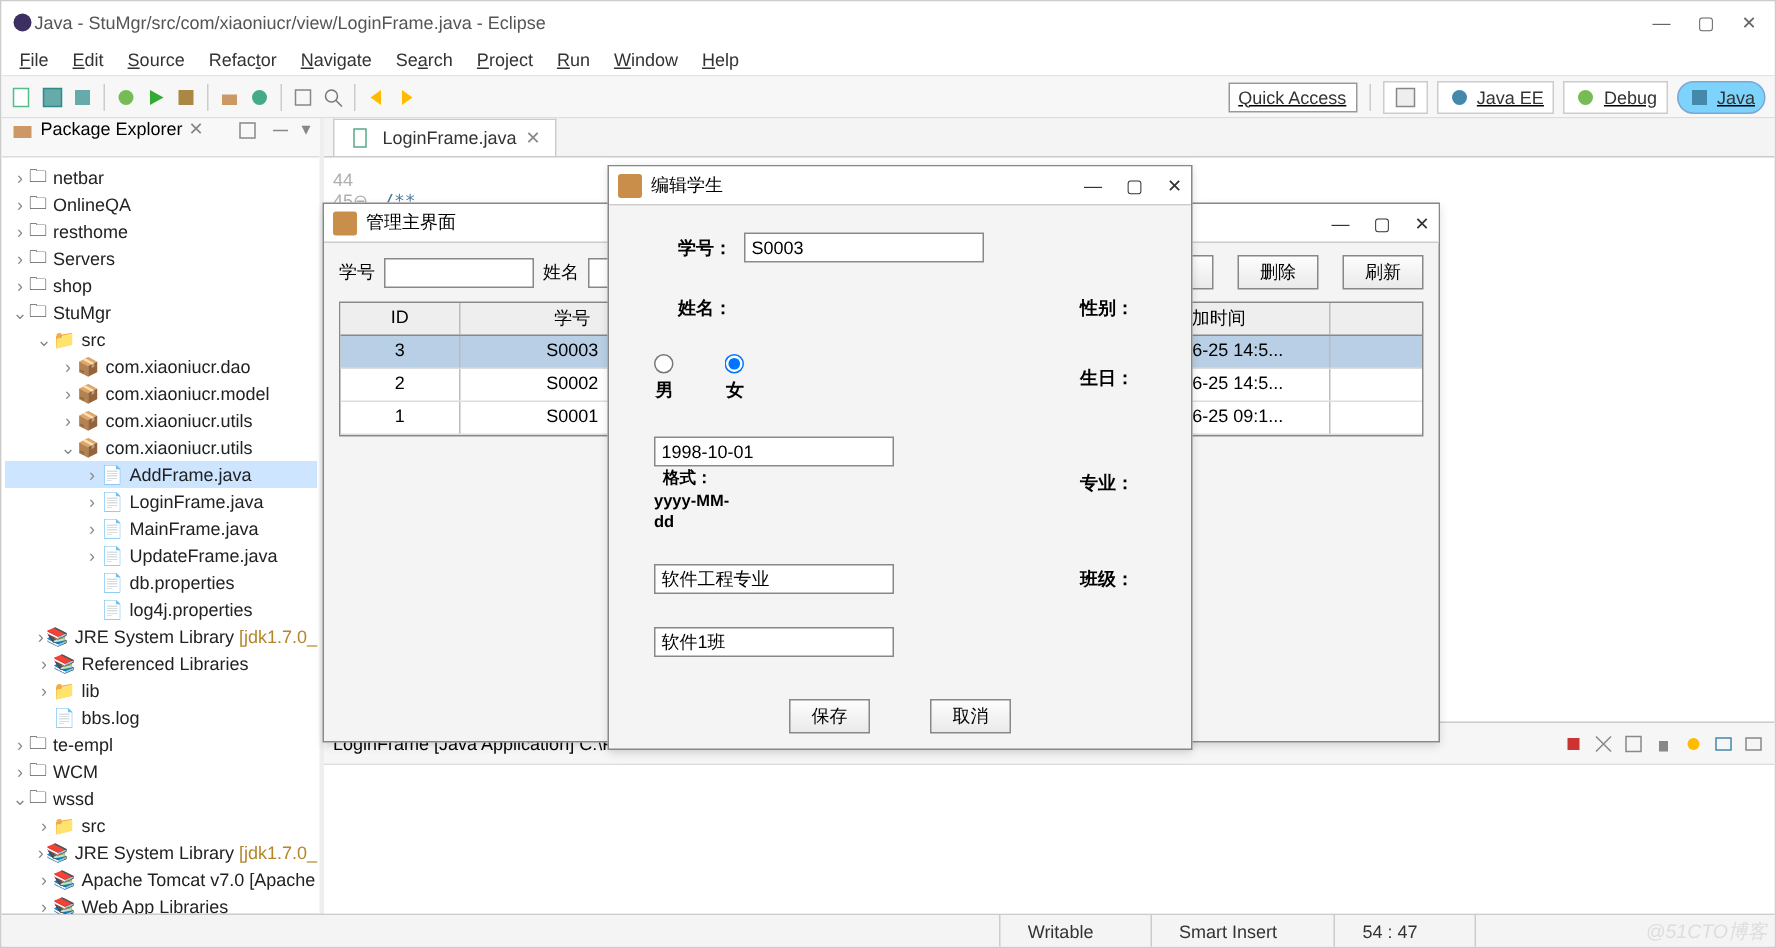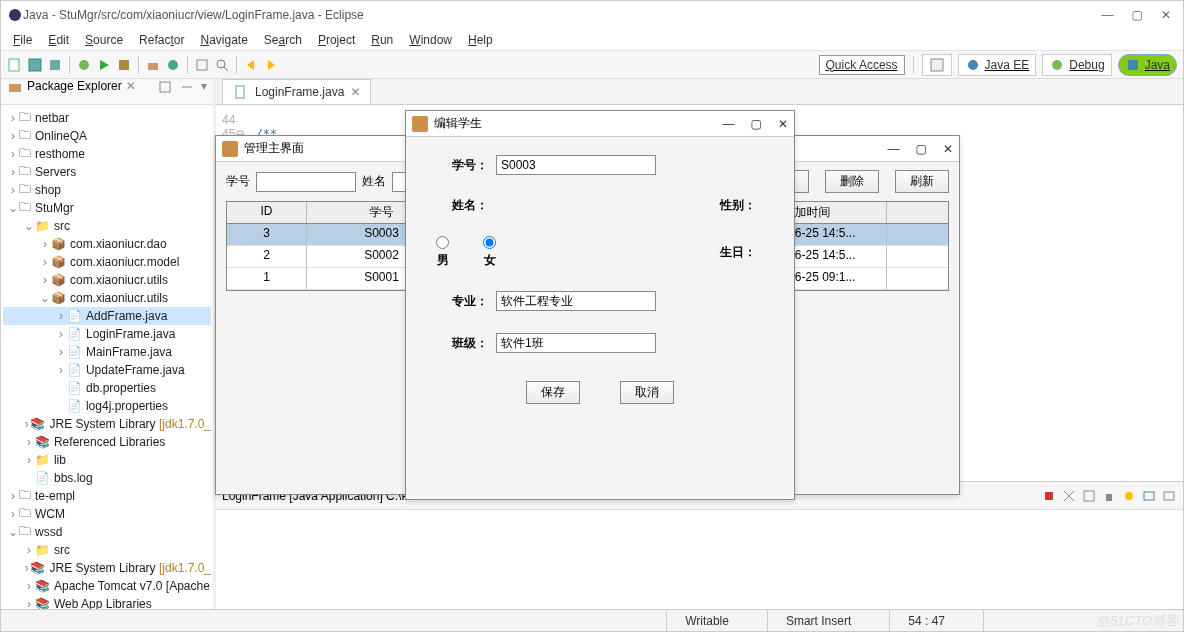--- a/index.html
+++ b/index.html
@@ -10,21 +10,21 @@
 .win-ctrls span { cursor:default; }
 .menubar { height:22px; display:flex; align-items:center; gap:4px; padding:0 6px; background:#fff; border-bottom:1px solid #e4e4e4; }
 .menubar span { padding:2px 6px; color:#333; }
 .menubar span u { text-decoration:underline; }
 .toolbar { height:28px; display:flex; align-items:center; gap:4px; padding:0 6px; background:#f7f7f7; border-bottom:1px solid #ddd;text-decoration:underline; }
 .tb-btn { width:18px; height:18px; display:inline-block; }
 .tb-sep { width:1px; height:18px; background:#ccc; margin:0 2px; }
 .tb-right { margin-left:auto; display:flex; align-items:center; gap:6px; }
 .quick { border:1px solid #999; padding:2px 6px; background:#fff; color:#333; }
 .persp { border:1px solid #ccc; padding:2px 6px; background:#fff; display:flex; align-items:center; gap:4px; color:#333; }
-.persp.active { background:#84cc16; border-color:#7aa7d6;border-radius:11px; }
+.persp.active { background:#7dd3fc; border-color:#7aa7d6;border-radius:11px; }
 .workarea { flex:1; display:flex; overflow:hidden; }
 .sidebar { width:215px; border-right:3px solid #eee; display:flex; flex-direction:column; background:#fff; }
 .view-hdr { height:26px; display:flex; padding:0 6px; border-bottom:1px solid #ddd; background:#f8f8f8; }
 .view-hdr .x { margin-left:4px; color:#888; }
 .view-hdr .mini { margin-left:auto; display:flex; gap:6px; }
 .tree { flex:1; overflow:auto; padding:4px 2px; }
 .t-row { display:flex; align-items:center; height:18px; white-space:nowrap; padding-left:4px; }
 .t-row .tw { width:12px; text-align:center; color:#888; }
 .t-row .lbl { margin-left:4px; color:#222; }
 .sel { background:#cde5ff; }
@@ -343,20 +343,21 @@
   <div class="form">
     <label>学号：</label>
     <div><input type="text" value="S0003" style=""></div>
     <label>姓名：</label>
     <label>性别：</label>
     <div class="radio-row">
       <label><input type="radio" name="sex" style=""> <span>男</span></label>
       <label><input type="radio" name="sex" checked="" style=""> <span>女</span></label>
     </div>
     <label>生日：</label>
+    <div><input type="text" value="1998-10-01" style=""><span class="hint">格式：yyyy-MM-dd</span></div>
     <label>专业：</label>
     <div><input type="text" value="软件工程专业" style=""></div>
     <label>班级：</label>
     <div><input type="text" value="软件1班" style=""></div>
     <div class="actions">
       <div class="jbtn">保存</div>
       <div class="jbtn">取消</div>
     </div>
   </div>
 </div>

